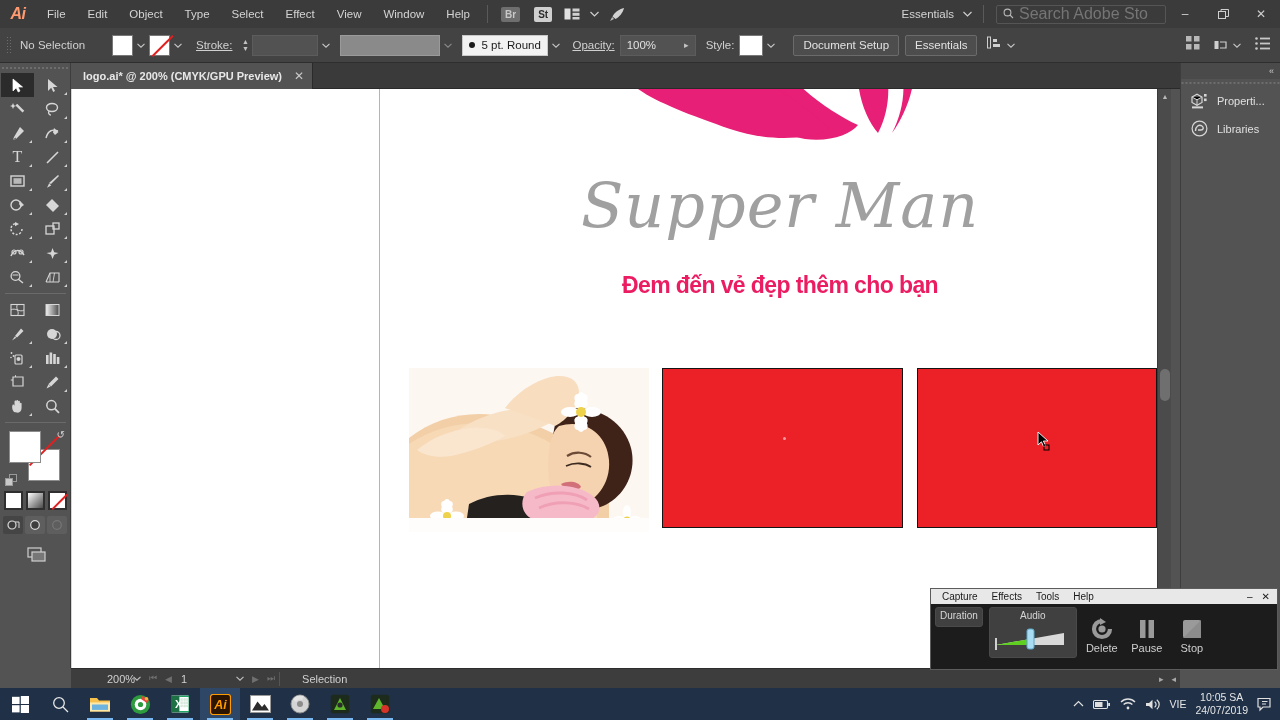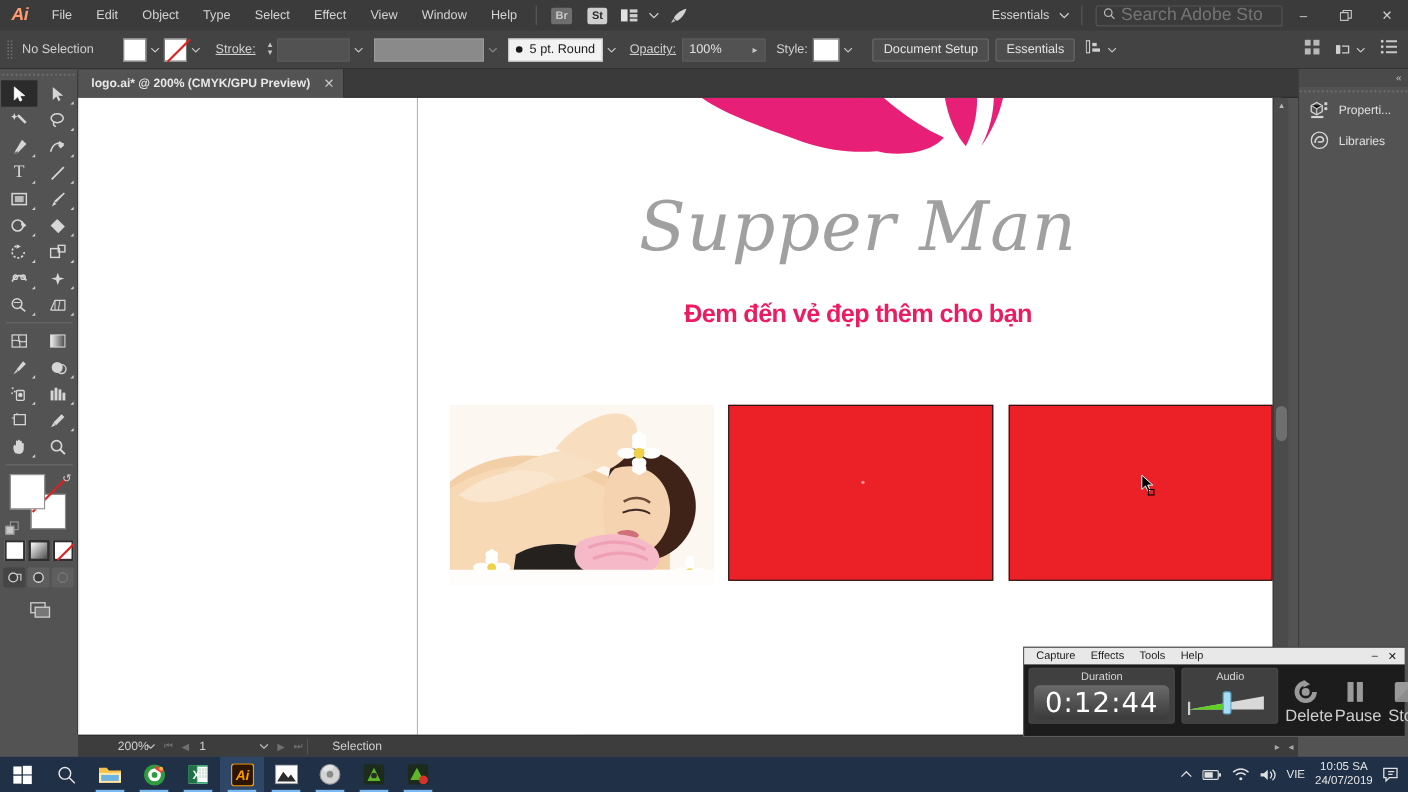--- a/index.html
+++ b/index.html
@@ -283,21 +283,21 @@
     padding: 1px 4px 3px;
   }
   .rec-cap { text-align: center; color: #d6d6d6; font-size: 10px; padding: 1px 0 2px; }
   .rec-time {
     background: linear-gradient(#6a6a6a,#3a3a3a); border-radius: 5px;
     color: #fff; font-size: 25px; font-family: "DejaVu Sans", sans-serif;
     padding: 0 10px; letter-spacing: 1px; line-height: 31px;
   }
   .rec-audio { width: 78px; height: 31px; position: relative; }
   .rec-btns { display: flex; gap: 7px; padding-top: 9px; }
-  .rec-btn { width: 38px; text-align: center; color: #cfcfcf; font-size: 15px; }
+  .rec-btn { width: 38px; text-align: center; color: #cfcfcf; font-size: 11px; }
   .rec-btn .glyph { height: 26px; display: flex; align-items: center; justify-content: center; }
 
   
   .taskbar {
     position: absolute; left: 0; top: 688px; width: 1280px; height: 32px;
     background: #1f3047; display: flex; align-items: center;
   }
   .tb-item {
     width: 40px; height: 32px; display: flex; align-items: center; justify-content: center;
     position: relative;
@@ -917,21 +917,20 @@
       <span class="mi">Tools</span>
       <span class="mi">Help</span>
       <span class="rec-win">
         <span>–</span>
         <span>✕</span>
       </span>
     </div>
     <div class="rec-body">
       <div class="rec-panel">
         <div class="rec-cap">Duration</div>
-        <div class="rec-time">0:12:44</div>
       </div>
       <div class="rec-panel">
         <div class="rec-cap">Audio</div>
         <div class="rec-audio">
           <svg width="78" height="31" viewBox="0 0 78 31">
             <polygon points="2,22 70,10 70,22" fill="#d9d9d9"></polygon>
             <polygon points="2,22 36,16 36,22" fill="#5fd01f"></polygon>
             <line x1="2" y1="15" x2="2" y2="27" stroke="#cfcfcf" stroke-width="2"></line>
             <rect x="33" y="6" width="7" height="20" rx="2" fill="#a8dcf2" stroke="#5aa8cc" stroke-width="1"></rect>
           </svg>

